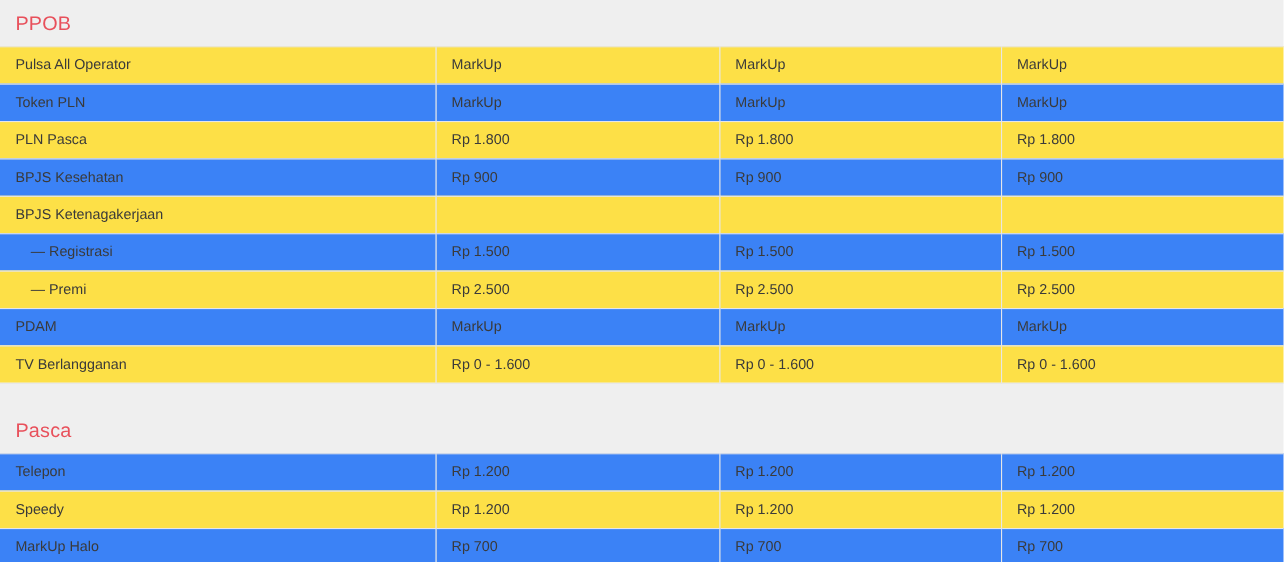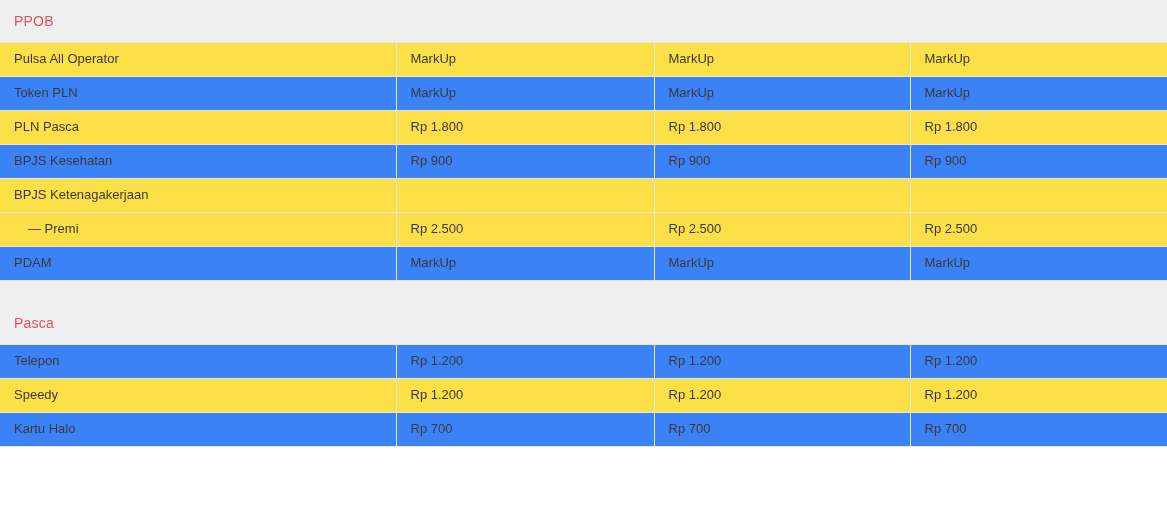--- a/index.html
+++ b/index.html
@@ -42,21 +42,21 @@
   
   tr.section-row { height: 42px; }
   tr.section-row td {
     background: #efefef;
     border-bottom: 1px solid #e6e6e6;
     padding: 0 14px;
   }
   tr.section-row.first td { border-top: none; }
   .section-title {
     color: #e8505b;
-    font-size: 14px;
+    font-size: 18px;
     font-weight: normal;
     line-height: 20px;
     letter-spacing: 0.2px;
   }
 
   
   tr.spacer-row { height: 22px; }
   tr.spacer-row td {
     background: #efefef;
     border-bottom: none;
@@ -117,50 +117,62 @@
         <td class="cell-price">Rp 900</td>
         <td class="cell-price">Rp 900</td>
         <td class="cell-price last">Rp 900</td>
       </tr>
       <tr class="row-odd">
         <td class="cell-name"><span>BPJS Ketenagakerjaan</span></td>
         <td class="cell-empty"></td>
         <td class="cell-empty"></td>
         <td class="cell-empty last"></td>
       </tr>
+      <tr class="row-even">
+        <td class="cell-name"><span class="indent">— Registrasi</span></td>
+        <td class="cell-price">Rp 1.500</td>
+        <td class="cell-price">Rp 1.500</td>
+        <td class="cell-price last">Rp 1.500</td>
+      </tr>
       <tr class="row-odd">
         <td class="cell-name"><span class="indent">— Premi</span></td>
         <td class="cell-price">Rp 2.500</td>
         <td class="cell-price">Rp 2.500</td>
         <td class="cell-price last">Rp 2.500</td>
       </tr>
       <tr class="row-even">
         <td class="cell-name"><span>PDAM</span></td>
         <td class="cell-price">MarkUp</td>
         <td class="cell-price">MarkUp</td>
         <td class="cell-price last">MarkUp</td>
+      </tr>
+      <tr class="row-odd">
+        <td class="cell-name"><span>TV Berlangganan</span></td>
+        <td class="cell-price">Rp 0 - 1.600</td>
+        <td class="cell-price">Rp 0 - 1.600</td>
+        <td class="cell-price last">Rp 0 - 1.600</td>
       </tr>
       <tr class="spacer-row">
         <td colspan="4"></td>
       </tr>
       <tr class="section-row">
         <td colspan="4"><span class="section-title">Pasca</span></td>
       </tr>
       <tr class="row-even">
         <td class="cell-name"><span>Telepon</span></td>
         <td class="cell-price">Rp 1.200</td>
         <td class="cell-price">Rp 1.200</td>
         <td class="cell-price last">Rp 1.200</td>
       </tr>
       <tr class="row-odd">
         <td class="cell-name"><span>Speedy</span></td>
         <td class="cell-price">Rp 1.200</td>
         <td class="cell-price">Rp 1.200</td>
         <td class="cell-price last">Rp 1.200</td>
       </tr>
       <tr class="row-even">
-        <td class="cell-name"><span>Kartu Halo</span></td>
+        <td class="cell-name"><span>MarkUp Halo</span></td>
         <td class="cell-price">Rp 700</td>
         <td class="cell-price">Rp 700</td>
         <td class="cell-price last">Rp 700</td>
       </tr>
     </tbody>
 </table>
 
 </body></html>

